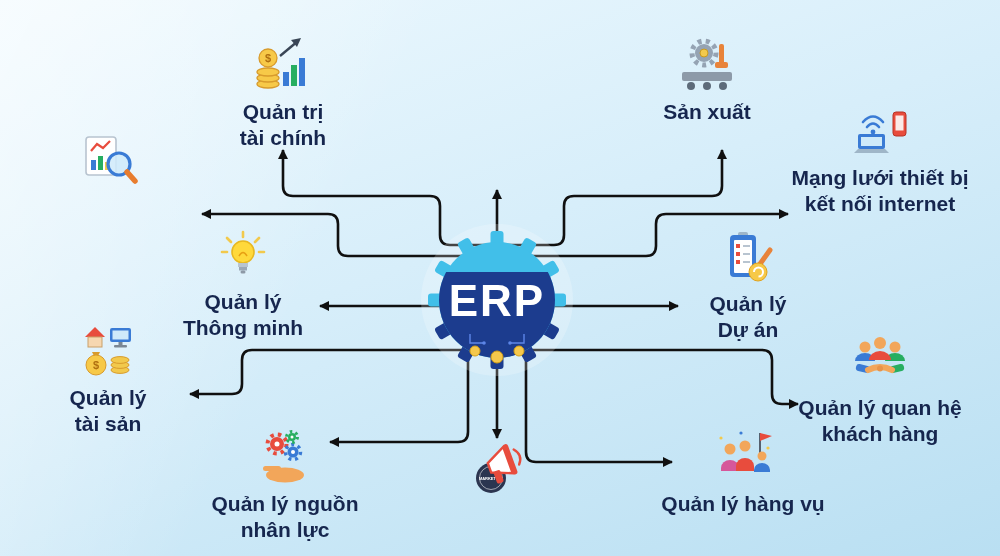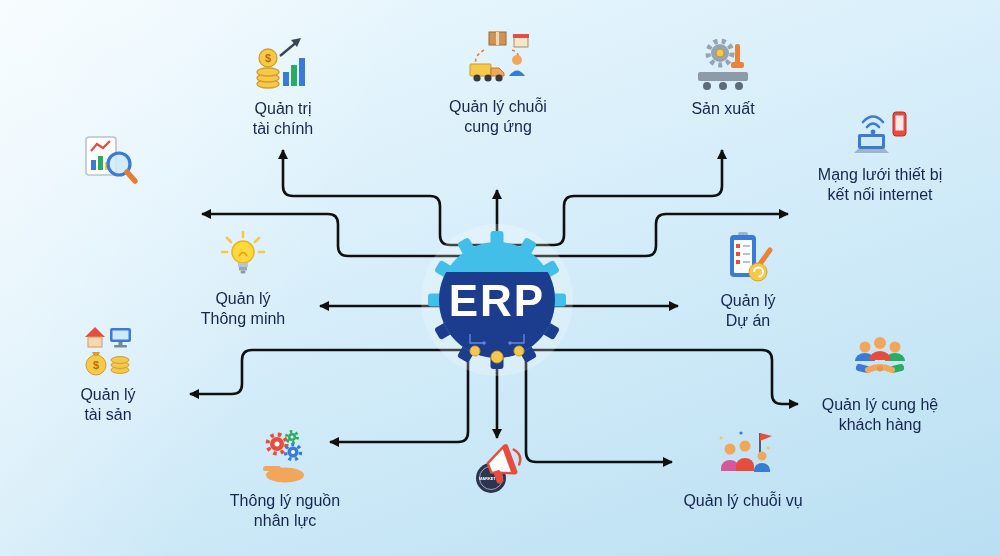--- a/index.html
+++ b/index.html
@@ -15,21 +15,21 @@
   .diagram{position:absolute;left:0;top:0;z-index:1;}
   .arrows path{stroke:var(--arrow,#101010);stroke-width:2.6;fill:none;}
   .node{
     position:absolute;z-index:2;
     display:flex;flex-direction:column;align-items:center;gap:7px;
     transform:translateX(-50%);
     width:210px;
     pointer-events:none;
   }
   .node .label{
-    font-weight:normal;font-size:16px;line-height:1.24;
+    font-weight:bold;font-size:21px;line-height:1.24;
     color:var(--label-text,#16264e);
     text-align:center;white-space:pre-line;
   }
   .nicon{flex:0 0 auto;}
 </style>
 </head>
 <body>
 
 <div class="canvas">
 
@@ -103,41 +103,22 @@
         <ellipse cx="14" cy="44" rx="11" ry="4"></ellipse>
         <ellipse cx="14" cy="38" rx="11" ry="4"></ellipse>
         <circle cx="14" cy="24" r="9"></circle>
       </g>
       <text x="14" y="28" font-size="11" font-weight="bold" fill="#b06f10" text-anchor="middle">$</text>
     </svg>
     <div class="label">Quản trị
 tài chính</div>
   </div>
 
-  <div class="node" style="left:498px;top:30px">
-    <svg class="nicon" width="64" height="60" viewBox="0 0 64 60">
-      <rect x="23" y="2" width="17" height="13" fill="#cf9455" stroke="#9c6a33"></rect>
-      <rect x="30" y="2" width="3" height="13" fill="#ecd9b8"></rect>
-      <rect x="48" y="7" width="14" height="10" fill="#f4e6cc" stroke="#b08d5a"></rect>
-      <rect x="47" y="4" width="16" height="4" fill="#e84c3d"></rect>
-      <path d="M18 20 Q8 26 10 33" stroke="#e87d2f" stroke-width="1.6" fill="none" stroke-dasharray="3 3"></path>
-      <path d="M46 20 Q54 23 52 29" stroke="#e87d2f" stroke-width="1.6" fill="none" stroke-dasharray="3 3"></path>
-      <rect x="4" y="34" width="21" height="12" rx="1" fill="#f7c948" stroke="#c99a20"></rect>
-      <path d="M25 38 h8 l5 5 v3 h-13 z" fill="#f2a65a" stroke="#c97b2e"></path>
-      <circle cx="11" cy="48" r="3.6" fill="#3a3a3a"></circle>
-        <circle cx="22" cy="48" r="3.6" fill="#3a3a3a"></circle>
-        <circle cx="33" cy="48" r="3.6" fill="#3a3a3a"></circle>
-      <circle cx="51" cy="30" r="5" fill="#f2a65a"></circle>
-      <path d="M43 46 q8 -11 16 0 z" fill="#3a7bd5"></path>
-    </svg>
-    <div class="label">Quản lý chuỗi
-cung ứng</div>
-  </div>
-
-  <div class="node" style="left:723px;top:36px">
+
+  <div class="node" style="left:707px;top:36px">
     <svg class="nicon" width="56" height="56" viewBox="0 0 56 56">
       <circle cx="25" cy="17" r="12" fill="none" stroke="#95a3b3" stroke-width="5" stroke-dasharray="4 4.28"></circle>
       <circle cx="25" cy="17" r="9" fill="#95a3b3"></circle>
       <circle cx="25" cy="17" r="4" fill="#f2c94c" stroke="#c99a20"></circle>
       <rect x="40" y="8" width="5" height="22" rx="2" fill="#e8833a"></rect>
       <rect x="36" y="26" width="13" height="6" rx="2" fill="#e8833a"></rect>
       <rect x="3" y="36" width="50" height="9" rx="2" fill="#8d9aa8"></rect>
       <circle cx="12" cy="50" r="4" fill="#5d6b7a"></circle>
         <circle cx="28" cy="50" r="4" fill="#5d6b7a"></circle>
         <circle cx="44" cy="50" r="4" fill="#5d6b7a"></circle>
@@ -235,39 +216,39 @@
       <path d="M5 29 a10 8 0 0 1 20 0 z" fill="#3a7bd5"></path>
       <circle cx="45" cy="15" r="5.5" fill="#f2a65a"></circle>
       <path d="M35 29 a10 8 0 0 1 20 0 z" fill="#27ae60"></path>
       <circle cx="30" cy="11" r="6" fill="#f2a65a"></circle>
       <path d="M19 28 a11 9 0 0 1 22 0 z" fill="#e84c3d"></path>
       <rect x="6" y="33" width="14" height="7" rx="3" fill="#3a7bd5" transform="rotate(14 13 36)"></rect>
       <rect x="40" y="33" width="14" height="7" rx="3" fill="#27ae60" transform="rotate(-14 47 36)"></rect>
       <path d="M18 38 q12 -6 24 0" stroke="#f2a65a" stroke-width="6" fill="none" stroke-linecap="round"></path>
       <circle cx="30" cy="36.5" r="3" fill="#e8944a"></circle>
     </svg>
-    <div class="label">Quản lý cung hệ
+    <div class="label">Quản lý quan hệ
 khách hàng</div>
   </div>
 
   <div class="node" style="left:285px;top:428px">
     <svg class="nicon" width="56" height="56" viewBox="0 0 56 56">
       <circle cx="20" cy="16" r="9.5" fill="none" stroke="#e84c3d" stroke-width="4" stroke-dasharray="3.5 4.05"></circle>
       <circle cx="20" cy="16" r="7" fill="#e84c3d"></circle>
       <circle cx="20" cy="16" r="2.5" fill="#ffffff"></circle>
       <circle cx="36" cy="24" r="7.5" fill="none" stroke="#3a7bd5" stroke-width="3.5" stroke-dasharray="3 3.67"></circle>
       <circle cx="36" cy="24" r="5.5" fill="#3a7bd5"></circle>
       <circle cx="36" cy="24" r="2" fill="#ffffff"></circle>
       <circle cx="35" cy="9" r="5.5" fill="none" stroke="#27ae60" stroke-width="3" stroke-dasharray="2.5 3.26"></circle>
       <circle cx="35" cy="9" r="4" fill="#27ae60"></circle>
       <circle cx="35" cy="9" r="1.5" fill="#ffffff"></circle>
       <rect x="6" y="38" width="18" height="5" rx="2.5" fill="#f2a65a"></rect>
       <ellipse cx="28" cy="47" rx="19" ry="7.5" fill="#f2a65a"></ellipse>
     </svg>
-    <div class="label">Thông lý nguồn
+    <div class="label">Quản lý nguồn
 nhân lực</div>
   </div>
 
   <div class="node" style="left:497px;top:442px">
     <svg class="nicon" width="60" height="58" viewBox="0 0 60 58">
       <circle cx="24" cy="36" r="15" fill="#2b3550"></circle>
       <circle cx="24" cy="36" r="11.5" fill="none" stroke="#ffffff" stroke-opacity="0.55" stroke-width="1"></circle>
       <text x="24" y="38" font-size="4" font-weight="bold" fill="#ffffff" text-anchor="middle">MARKETING</text>
       <g transform="rotate(-20 36 22)">
         <polygon points="22,16 42,6 42,34 22,26" fill="#ffffff" stroke="#e84c3d" stroke-width="2.4"></polygon>
@@ -285,16 +266,16 @@
       <circle cx="49" cy="28" r="4.5" fill="#f2a65a"></circle>
       <path d="M41 42 a8 7 0 0 1 16 0 v2 h-16 z" fill="#3a7bd5"></path>
       <circle cx="17" cy="21" r="5.5" fill="#f2a65a"></circle>
       <path d="M8 40 a9 8 0 0 1 18 0 v3 h-18 z" fill="#d6579a"></path>
       <circle cx="32" cy="18" r="5.5" fill="#f2a65a"></circle>
       <path d="M23 38 a9 8 0 0 1 18 0 v5 h-18 z" fill="#e84c3d"></path>
       <circle cx="8" cy="10" r="1.6" fill="#f2c94c"></circle>
         <circle cx="28" cy="5" r="1.6" fill="#3a7bd5"></circle>
         <circle cx="55" cy="20" r="1.6" fill="#f2c94c"></circle>
     </svg>
-    <div class="label">Quản lý chuỗi vụ</div>
+    <div class="label">Quản lý hàng vụ</div>
   </div>
 
 </div>
 
 </body></html>

